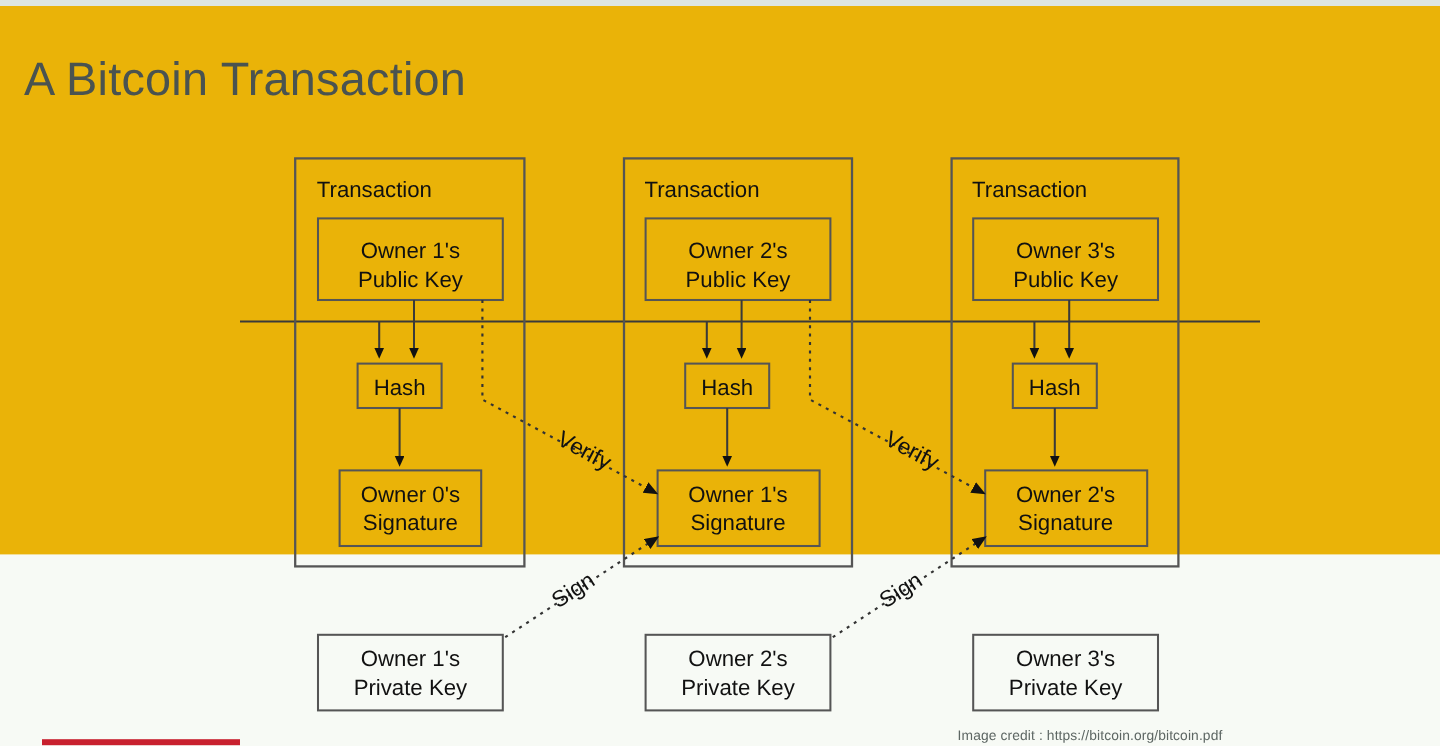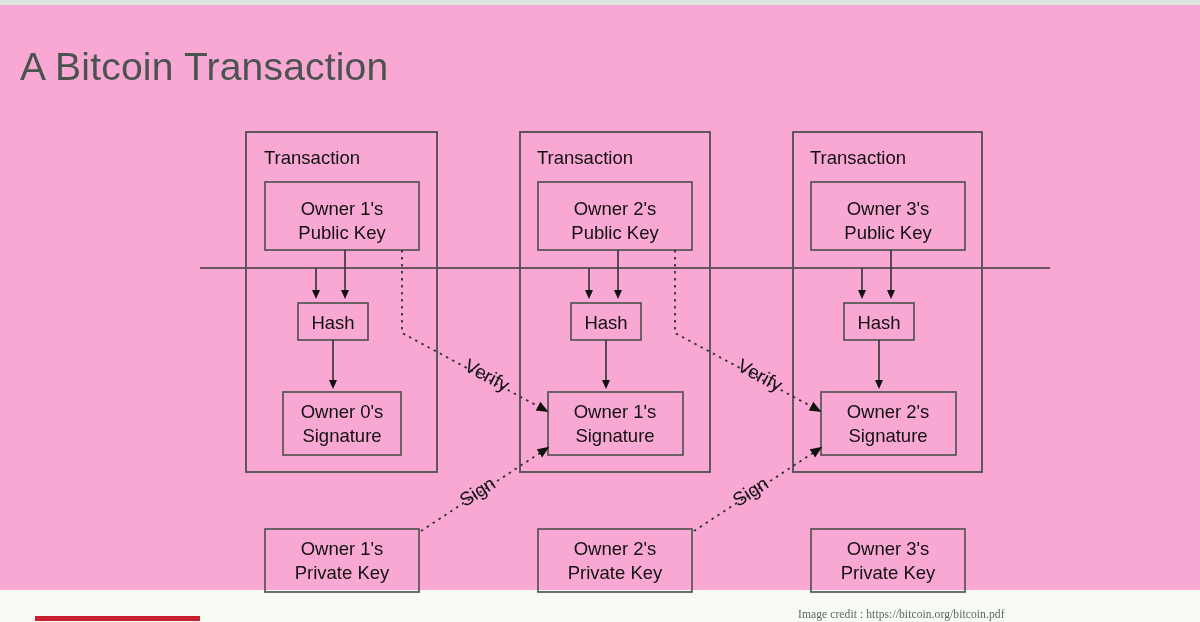--- a/index.html
+++ b/index.html
@@ -11,22 +11,22 @@
     height: 622px;
     background: #f7faf5;
     font-family: "Liberation Sans", sans-serif;
     overflow: hidden;
     position: relative;
   }
   #slide {
     position: absolute;
     left: 0; top: 0;
     width: 1200px;
-    height: 590px;
-    background: #f9a8d4;
+    height: 462px;
+    background: #eab308;
   }
   #top-strip {
     position: absolute;
     left: 0; top: 0;
     width: 1200px;
     height: 5px;
     background: #dee6e0;
   }
   #title {
     position: absolute;
@@ -49,21 +49,20 @@
     fill: #111111;
   }
   #credit {
     position: absolute;
     left: 798px;
     top: 608px;
     font-size: 11.5px;
     color: #5d6663;
     white-space: nowrap;
     letter-spacing: 0.1px;
-    font-family: Liberation Serif, serif;
   }
   #red-bar {
     position: absolute;
     left: 35px;
     top: 616px;
     width: 165px;
     height: 5px;
     background: #c8202e;
   }
 </style>

